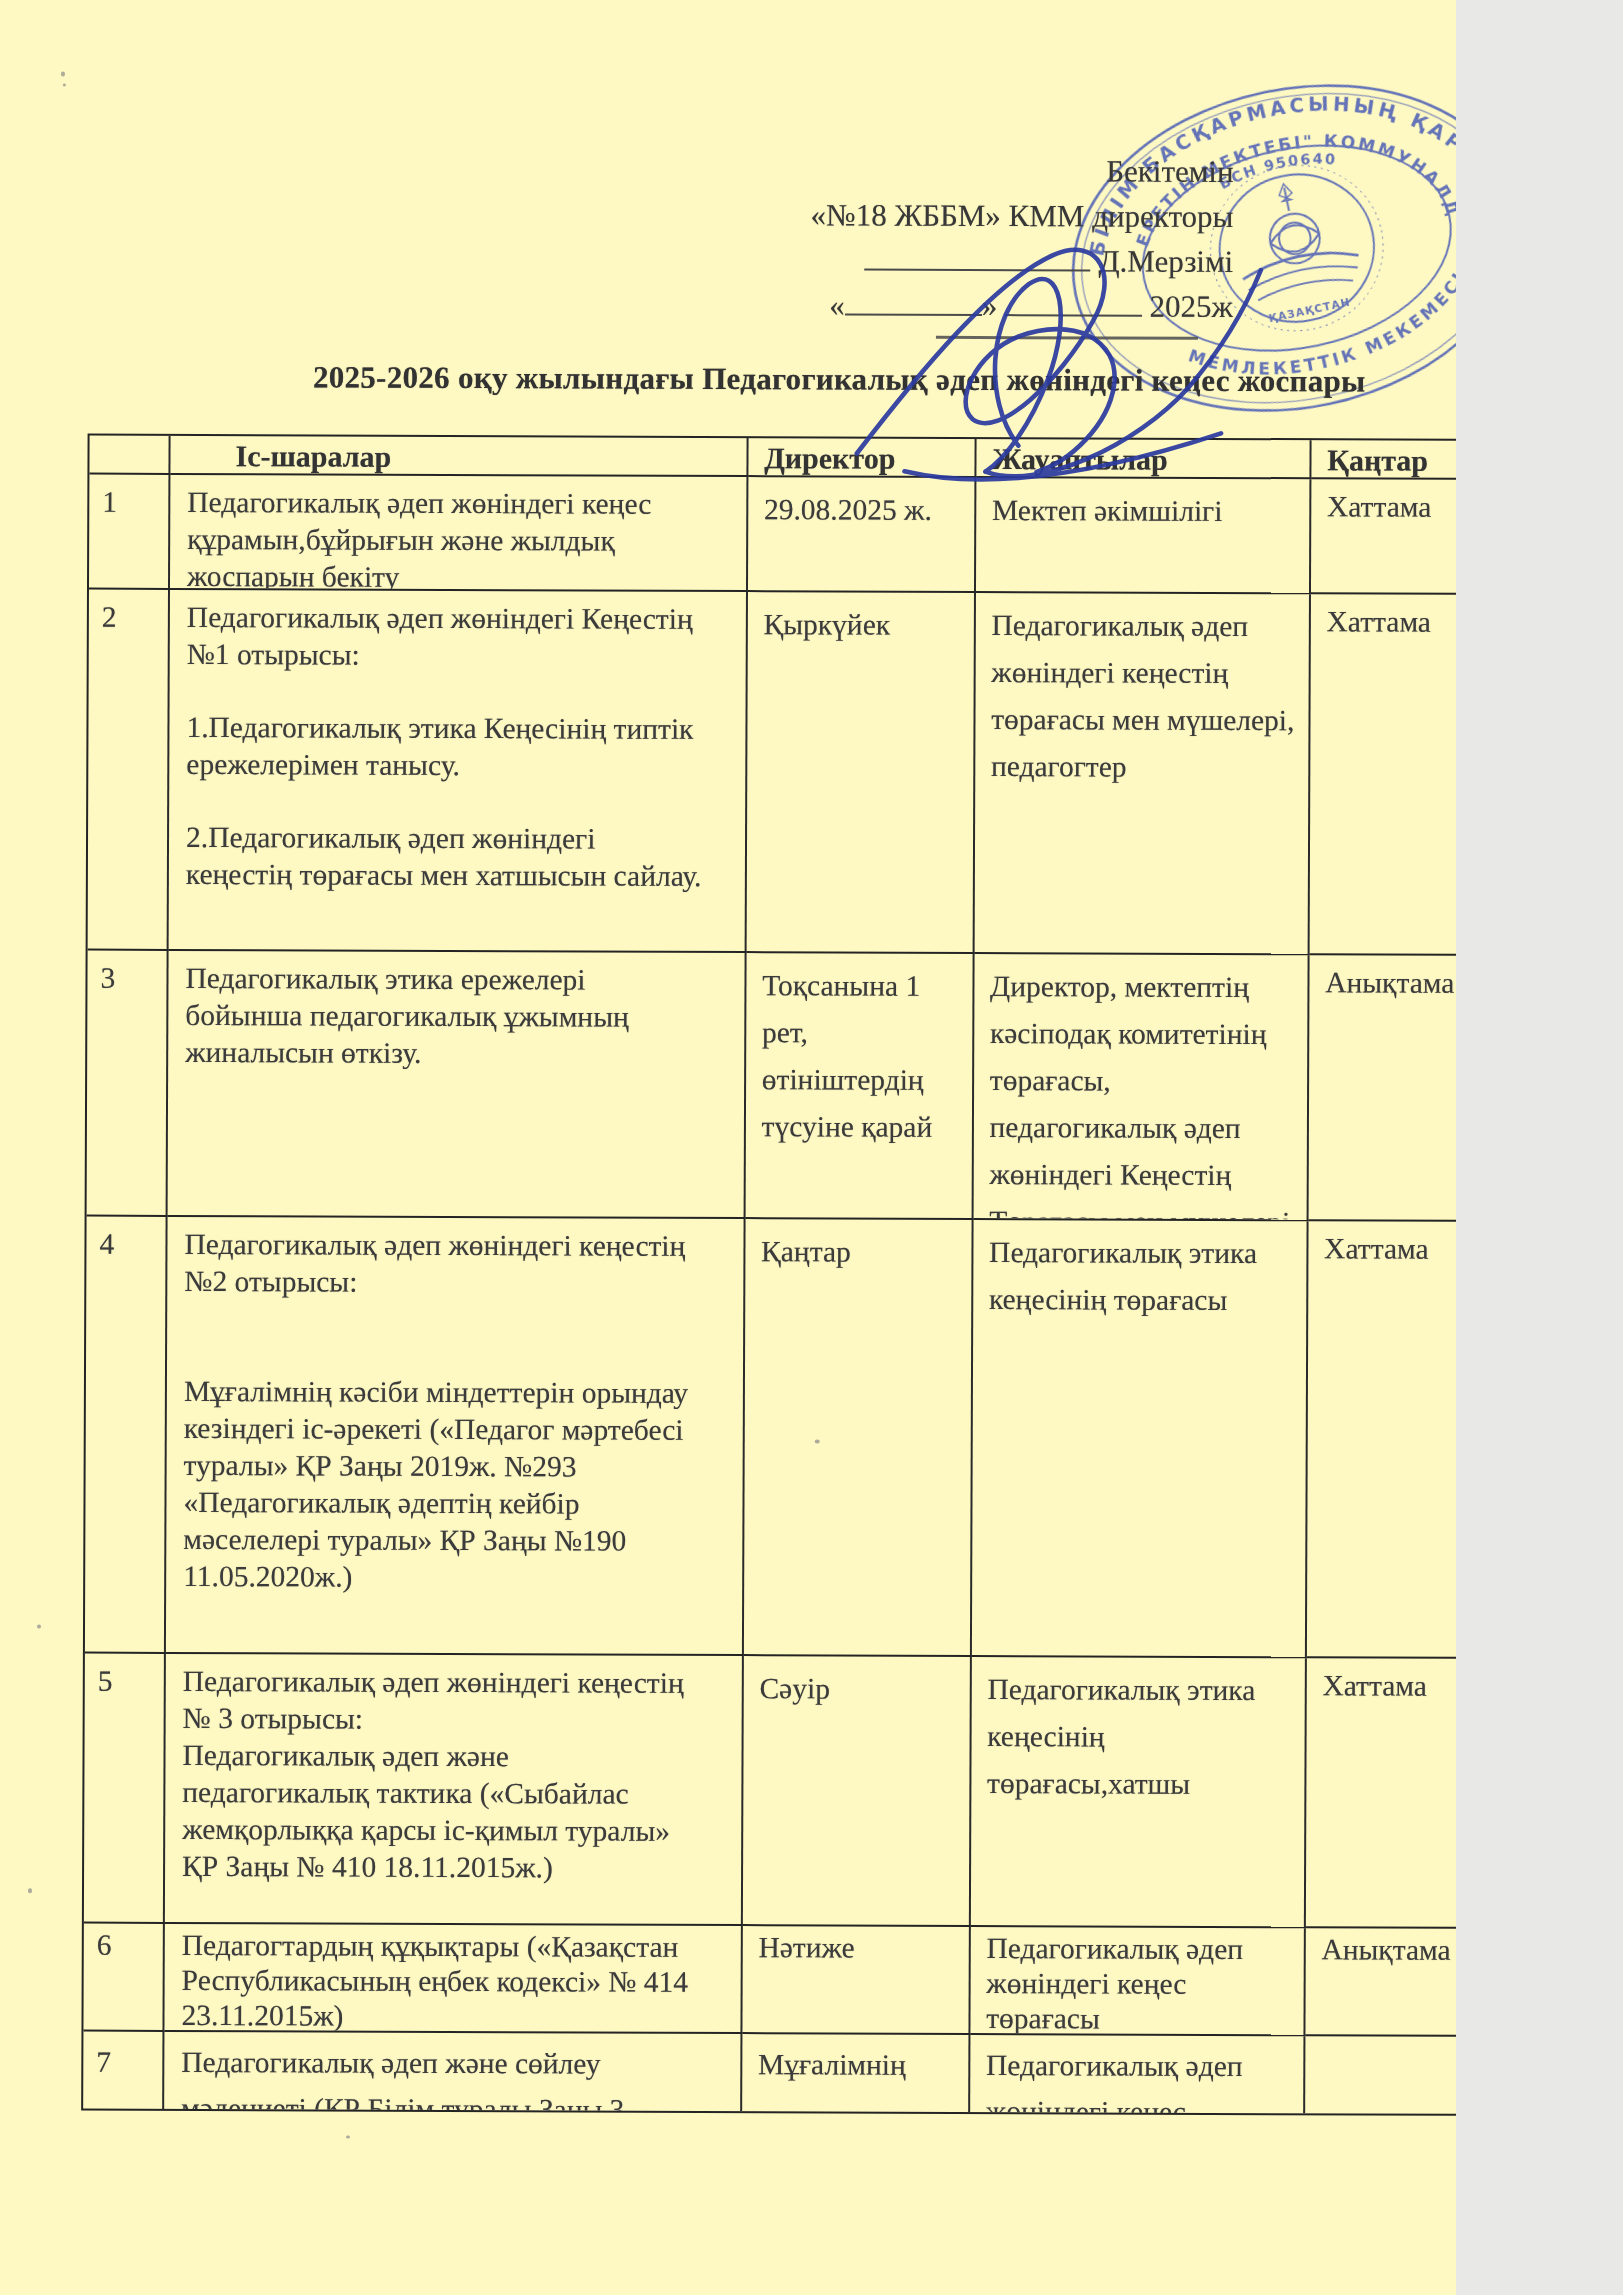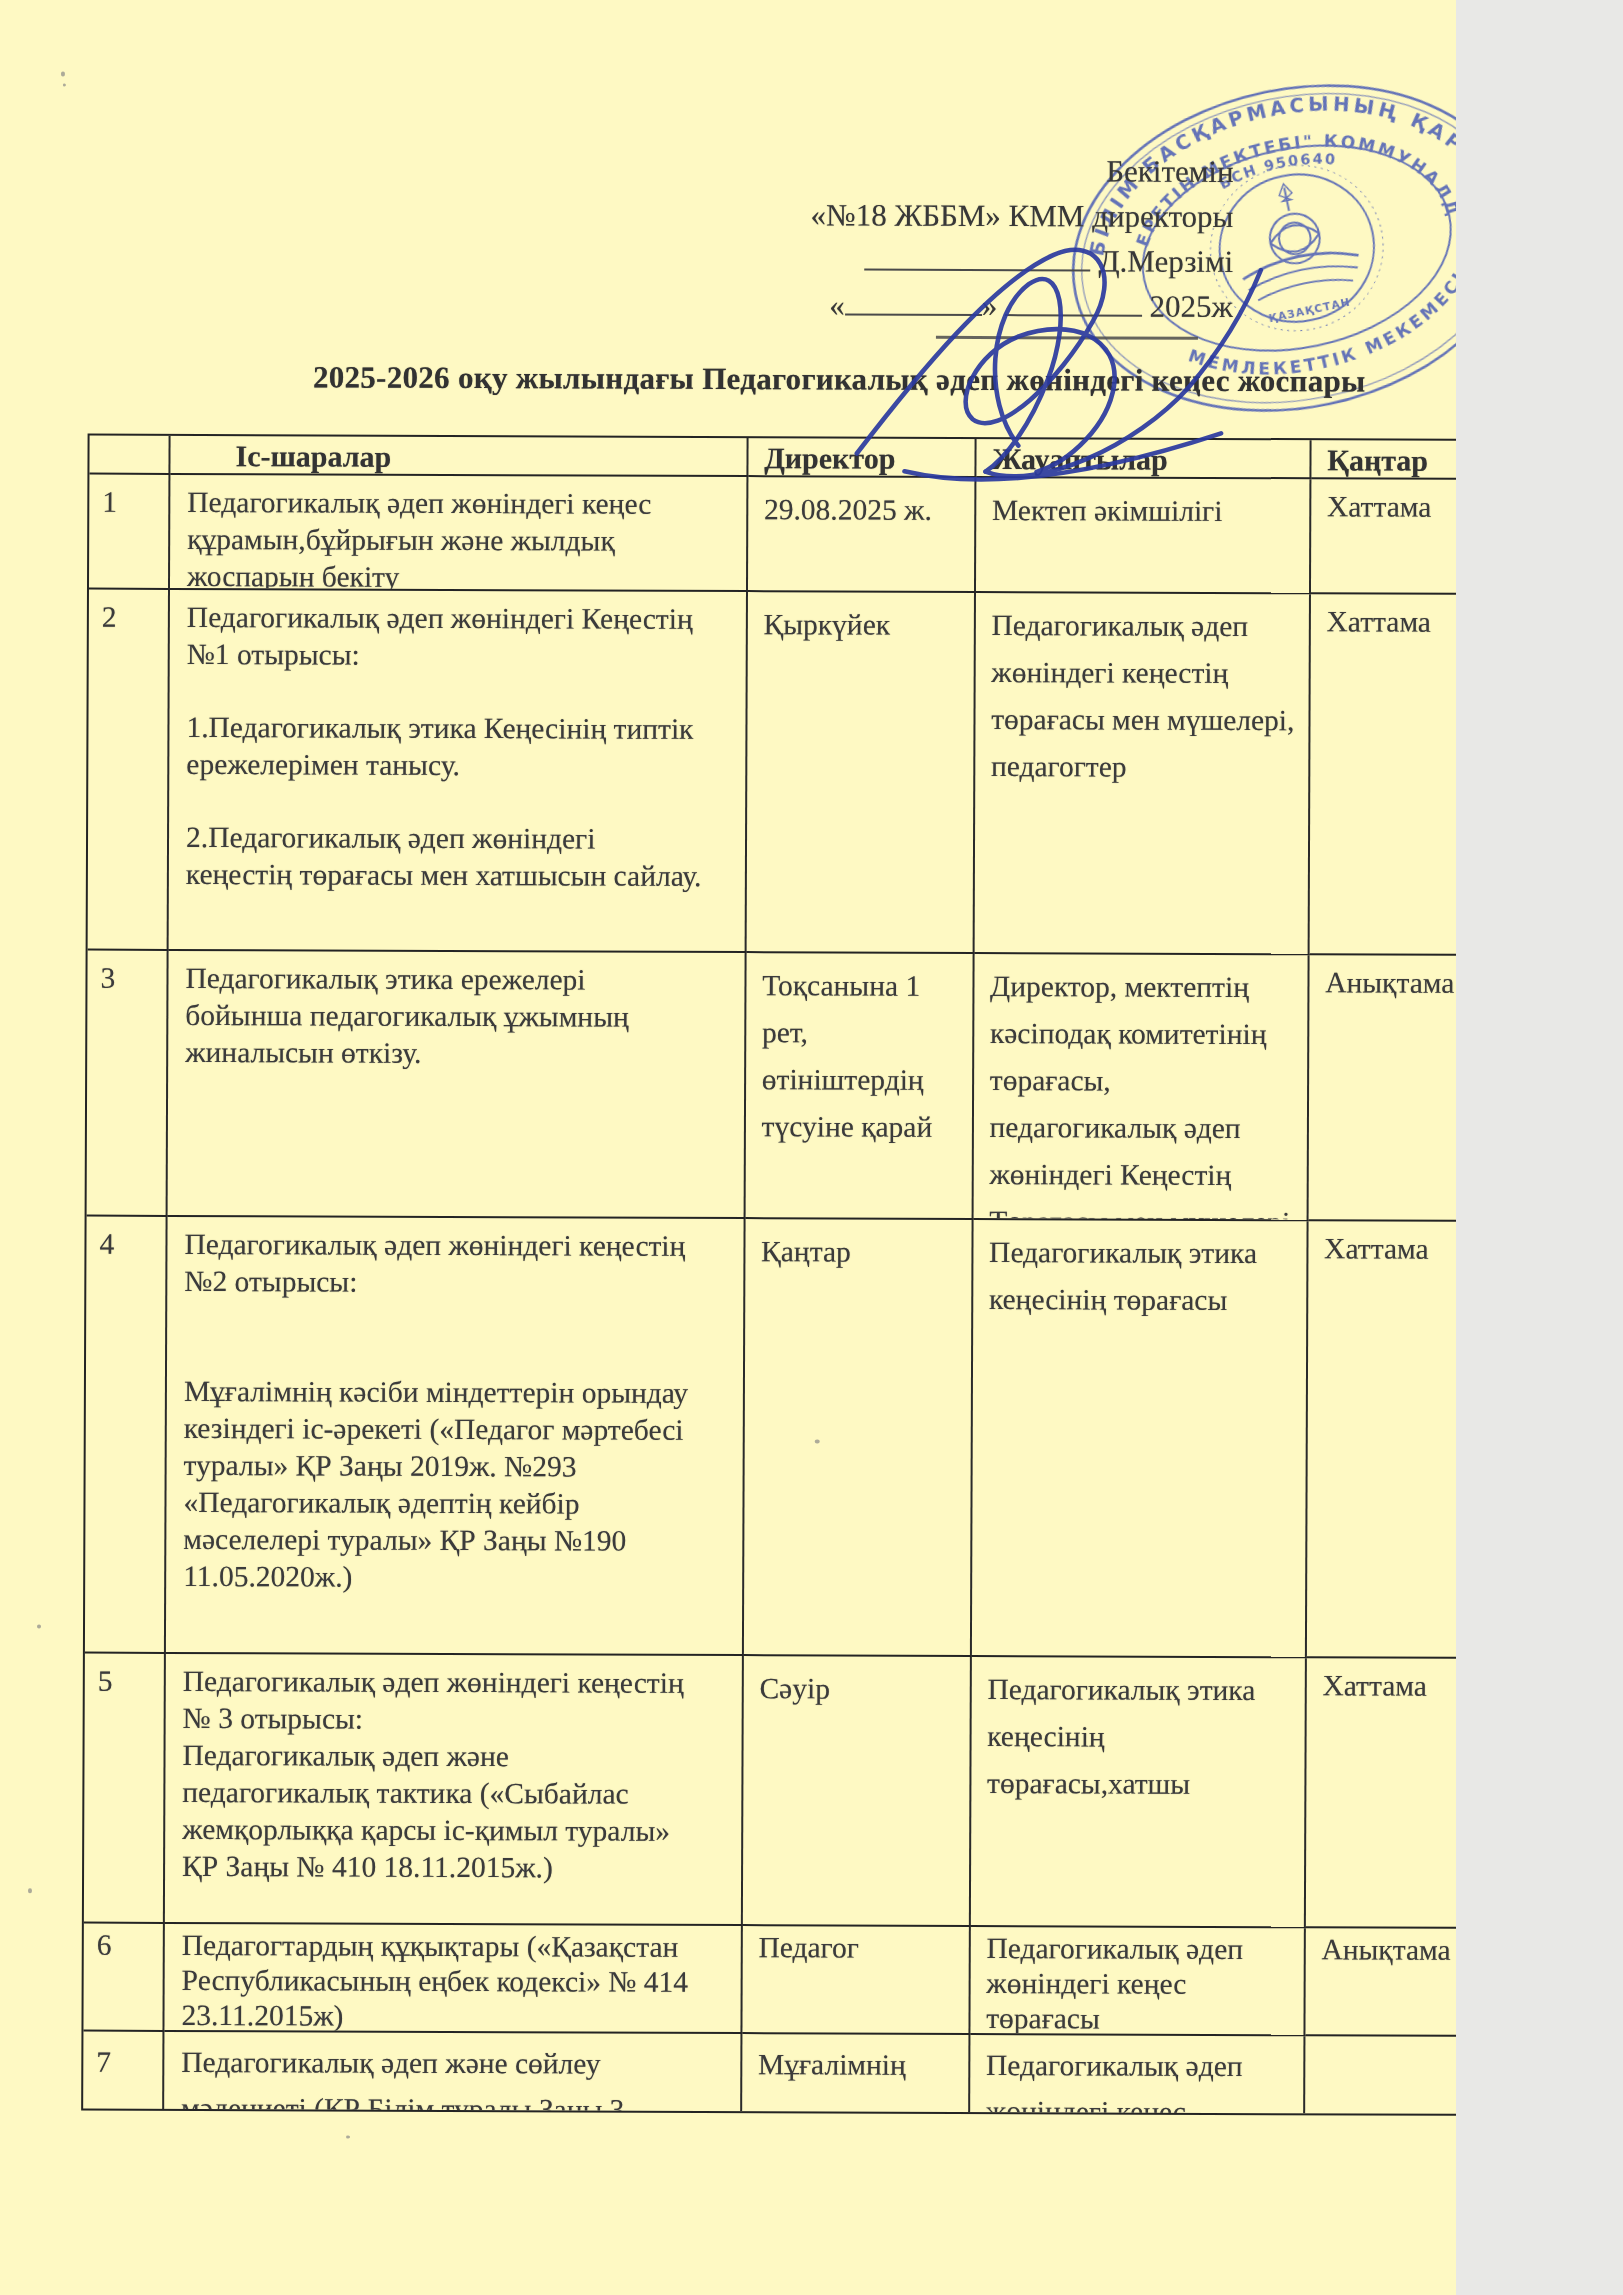--- a/index.html
+++ b/index.html
@@ -194,21 +194,21 @@
       </div>
       <div class="c term r5">Сәуір</div>
       <div class="c resp r5">Педагогикалық этика кеңесінің төрағасы,хатшы</div>
       <div class="c res lastcol r5">Хаттама</div>
 
       <div class="r6" style="display:contents">
         <div class="c num">6</div>
         <div class="c act">
             <p class="para">Педагогтардың құқықтары («Қазақстан Республикасының еңбек кодексі» № 414 23.11.2015ж)</p>
           </div>
-        <div class="c term">Педагог</div>
+        <div class="c term">Нәтиже</div>
         <div class="c resp">Педагогикалық әдеп жөніндегі кеңес төрағасы</div>
         <div class="c res lastcol">Анықтама</div>
       </div>
 
       <div class="r7" style="display:contents">
         <div class="c num lastrow">7</div>
         <div class="c act lastrow">
             <p class="para">Педагогикалық әдеп және сөйлеу мәдениеті (ҚР Білім туралы Заңы 3</p>
           </div>
         <div class="c term lastrow">Мұғалімнің</div>

